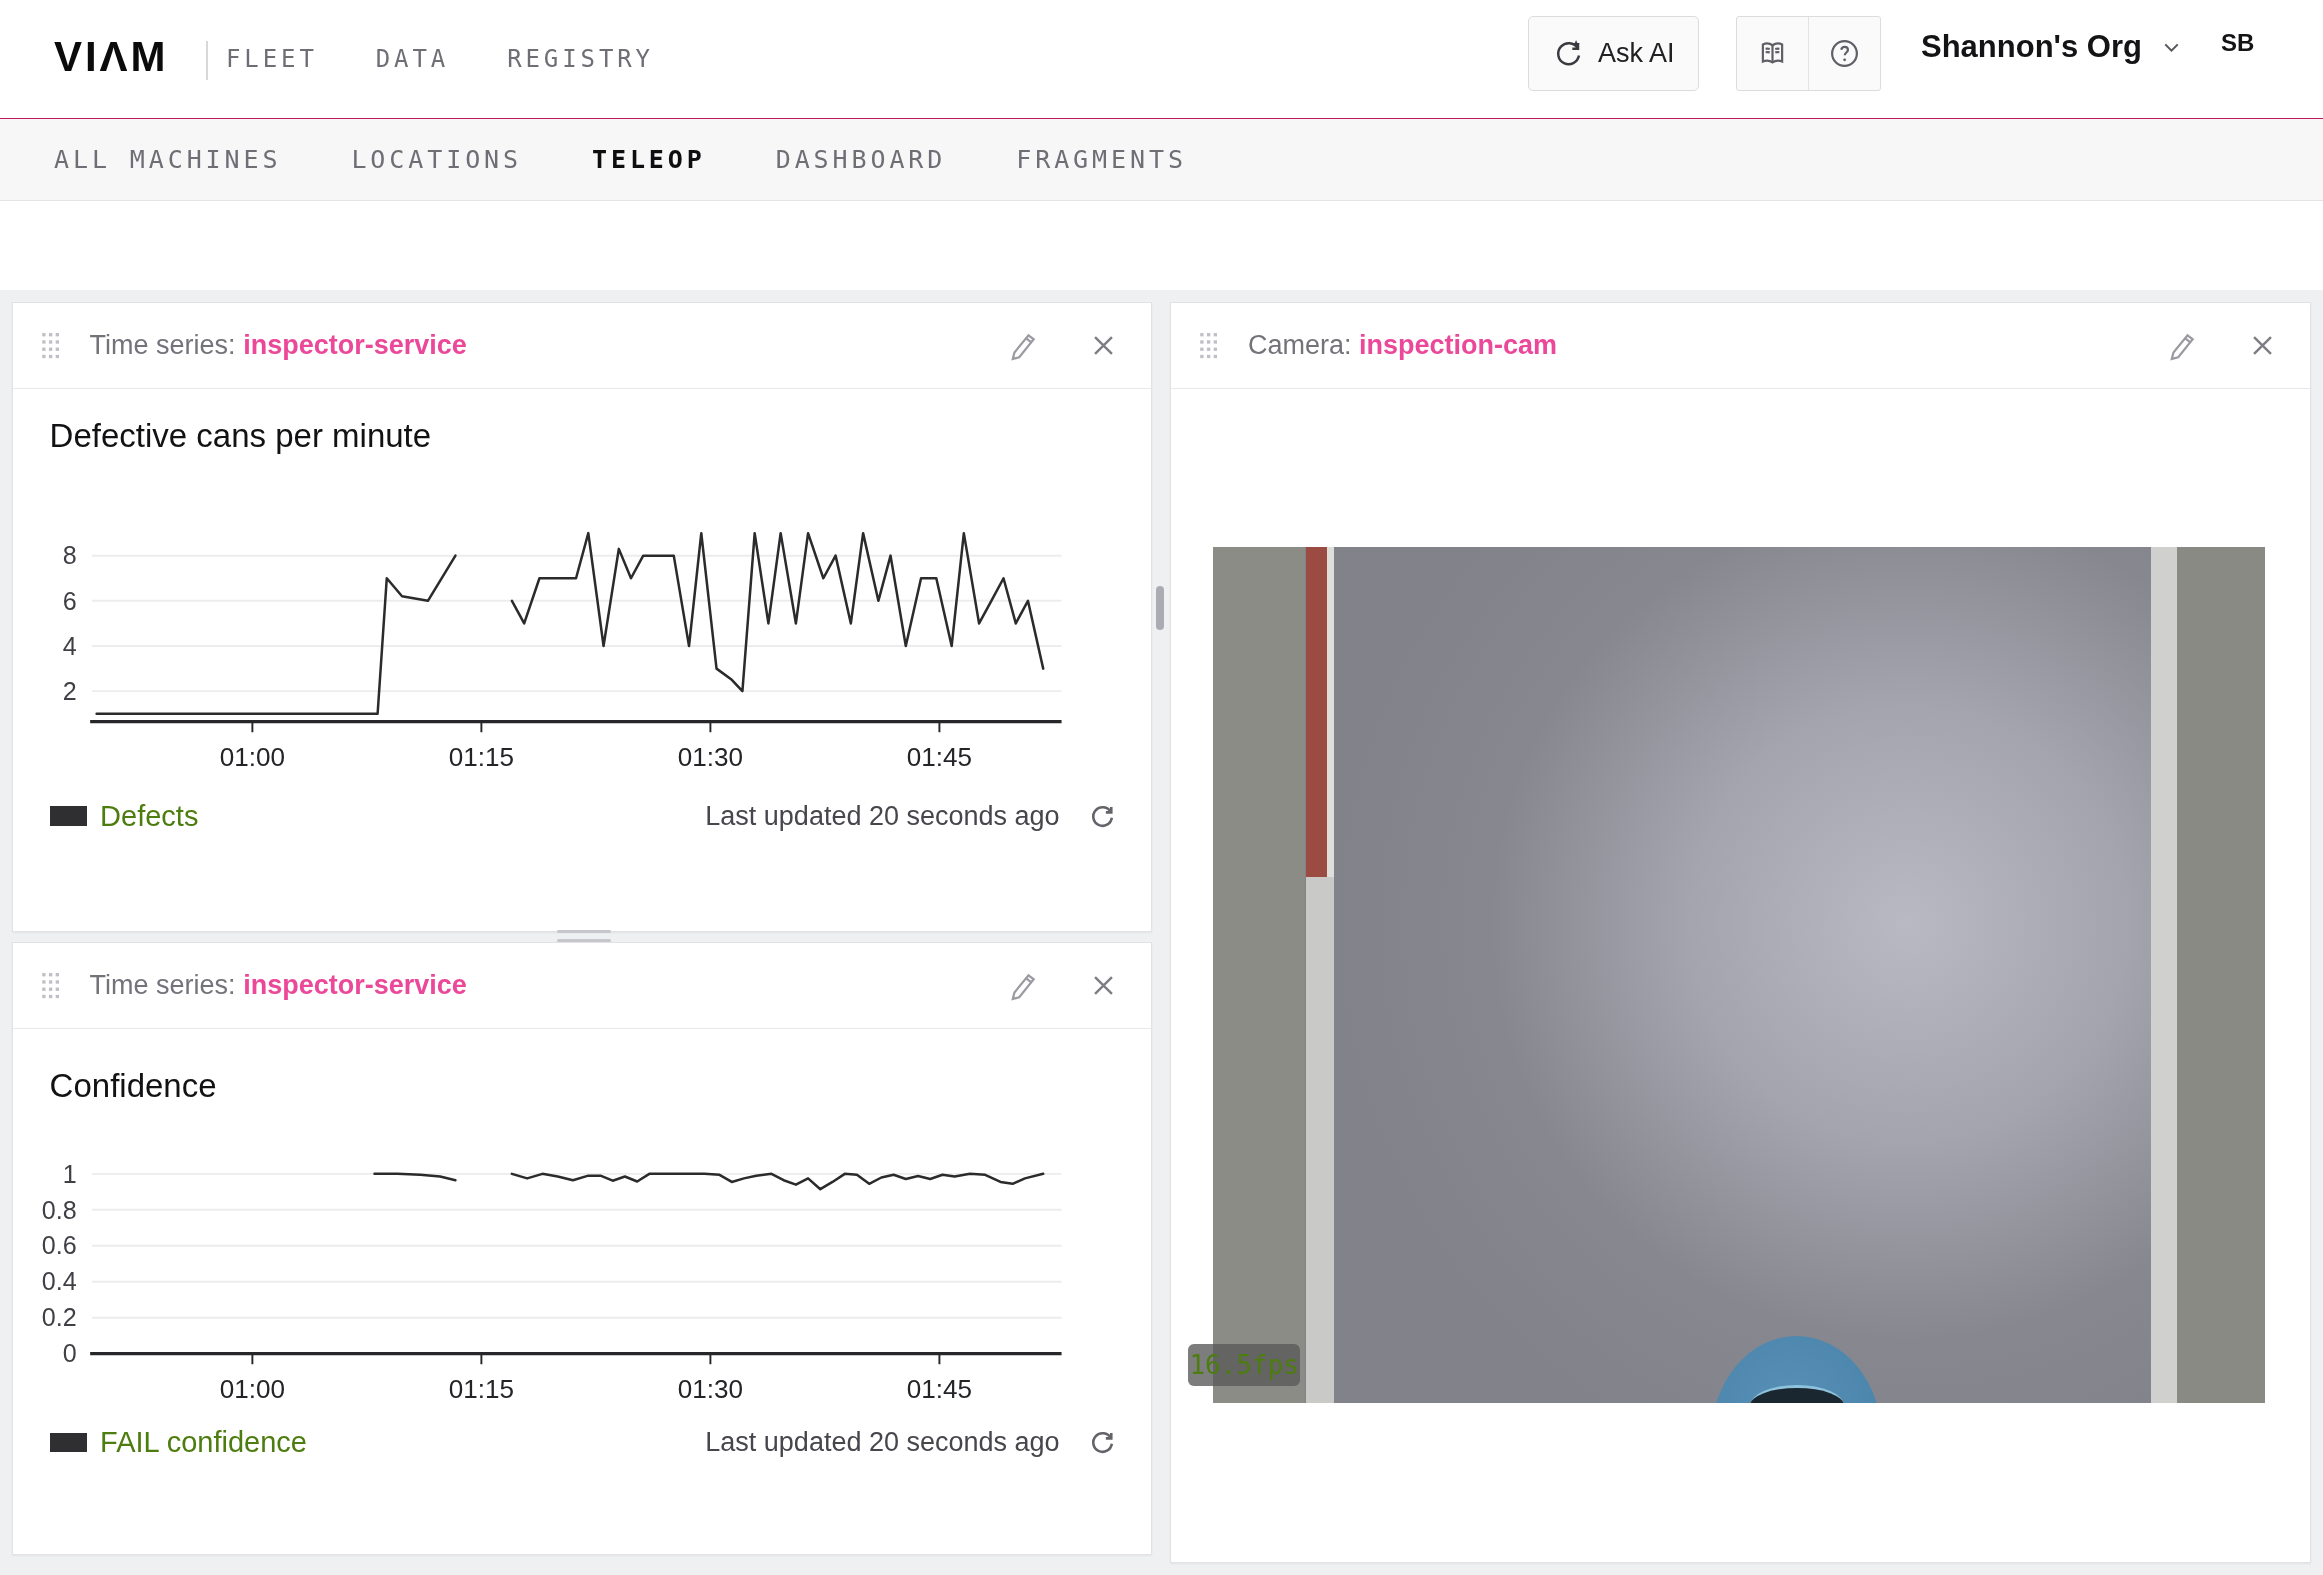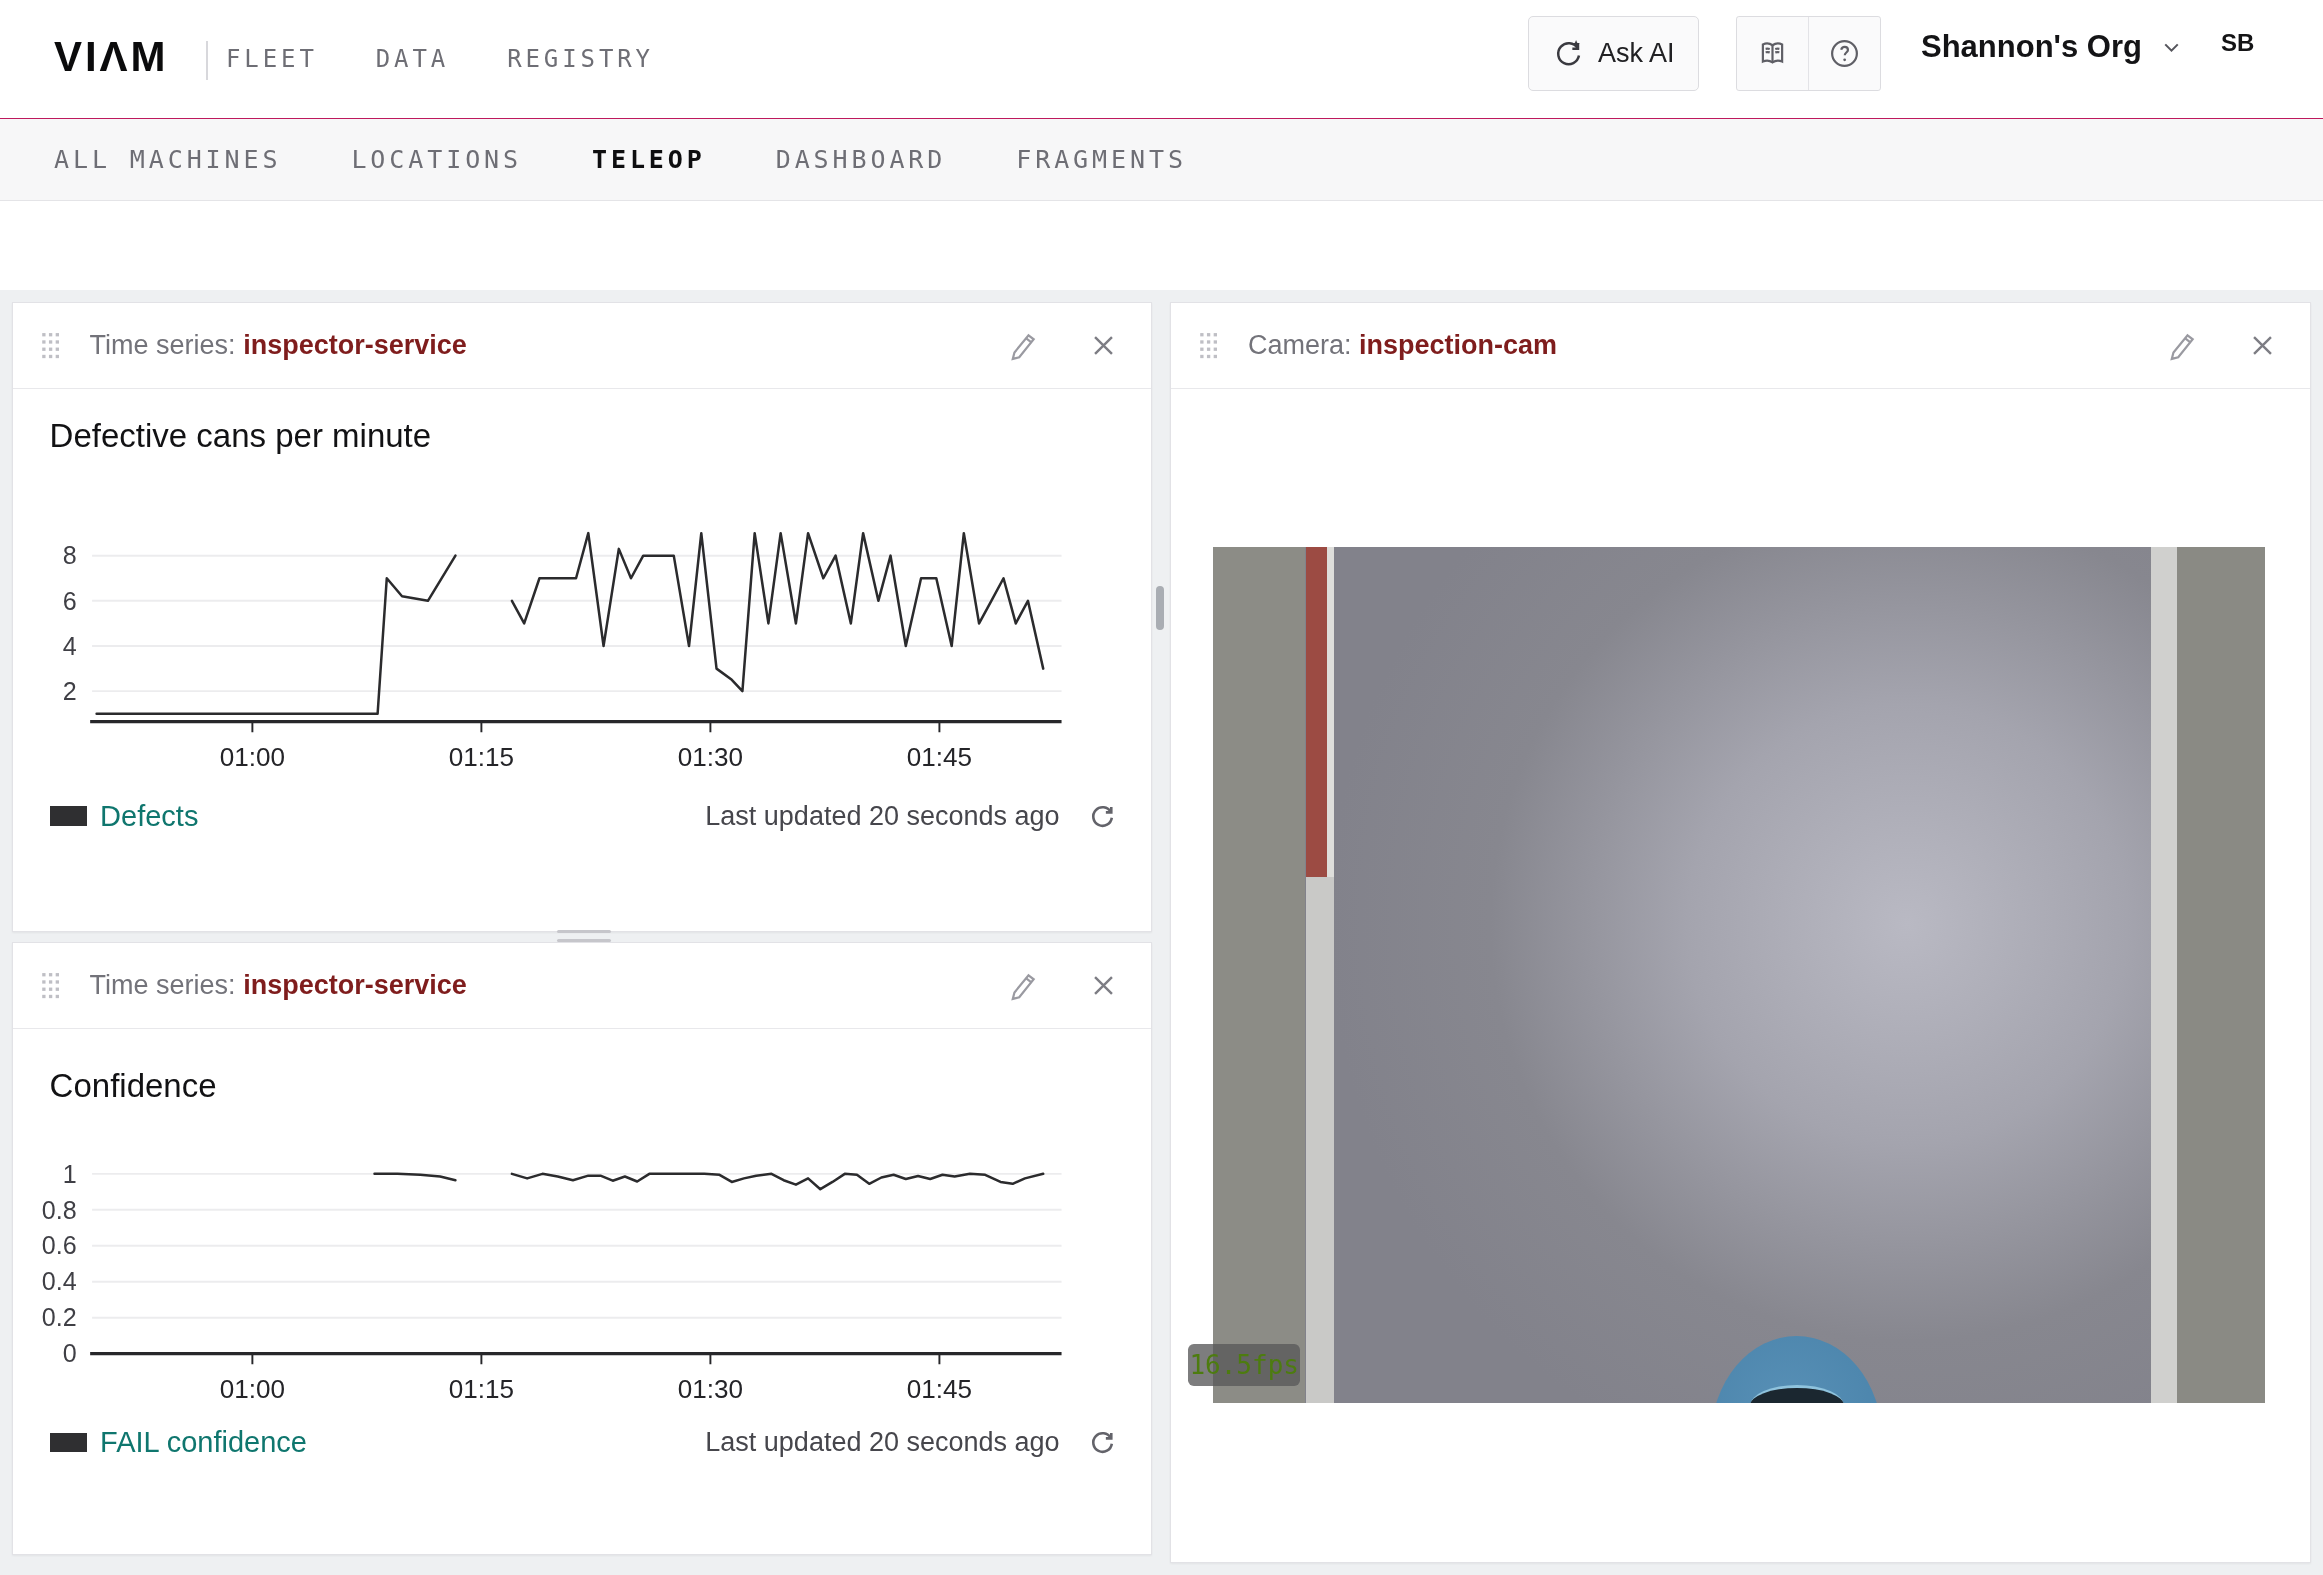--- a/index.html
+++ b/index.html
@@ -45,28 +45,28 @@
     display:flex;align-items:center;justify-content:center;gap:13.5px;font-size:28px;cursor:pointer;}
   .more-btn{left:2250px;top:228px;width:50px;height:29px;display:flex;align-items:center;justify-content:center;gap:5.8px;cursor:pointer;}
   .more-btn i{width:7.7px;height:7.7px;border-radius:50%;background:#8c8c93;}
 
   
   .workspace{left:0;top:290px;width:2323px;height:1286px;background:#eef0f2;}
   .card{position:absolute;background:#fff;border:1px solid #e2e2e6;box-shadow:0 1px 1.9px rgba(20,20,24,.05);box-sizing:border-box;}
   .card-header{position:absolute;left:0;top:0;right:0;height:85px;border-bottom:1px solid #e8e8eb;display:flex;align-items:center;}
   .drag-handle{margin-left:27px;cursor:grab;display:flex;}
   .card-title{margin-left:29px;font-size:27px;color:#73737a;font-weight:500;}
-  .card-title b{color:#7f1d1d;font-weight:700;}
+  .card-title b{color:#ec4899;font-weight:700;}
   .hdr-actions{margin-left:auto;display:flex;align-items:center;gap:50px;margin-right:33px;}
   .hdr-icon{cursor:pointer;display:flex;}
   .chart-title{position:absolute;left:37px;font-size:33px;font-weight:500;color:#121214;}
   .chart-svg{position:absolute;left:25px;width:1067px;height:290px;}
   .legend-row{position:absolute;left:37px;right:33px;display:flex;align-items:center;}
   .swatch{width:37px;height:19.3px;background:#2f2f31;margin-right:13.5px;}
-  .legend-label{font-size:29px;font-weight:500;color:#0f766e;}
+  .legend-label{font-size:29px;font-weight:500;color:#4d7c0f;}
   .updated{margin-left:auto;font-size:27px;color:#46464c;margin-right:27px;}
   .ylab{font-family:"Liberation Sans",sans-serif;font-size:26px;fill:#3f3f45;}
   .xlab{font-family:"Liberation Sans",sans-serif;font-size:27px;fill:#242428;}
 
   
   .h-resize{left:557px;top:930px;width:54px;height:11.6px;display:flex;flex-direction:column;justify-content:space-between;cursor:row-resize;}
   .h-resize i{height:2.9px;background:#c6c6cb;border-radius:1.9px;}
   .v-resize{left:1158px;top:586px;width:7.7px;height:44px;background:#a9adb3;border-radius:3.9px;cursor:col-resize;}
 
   

